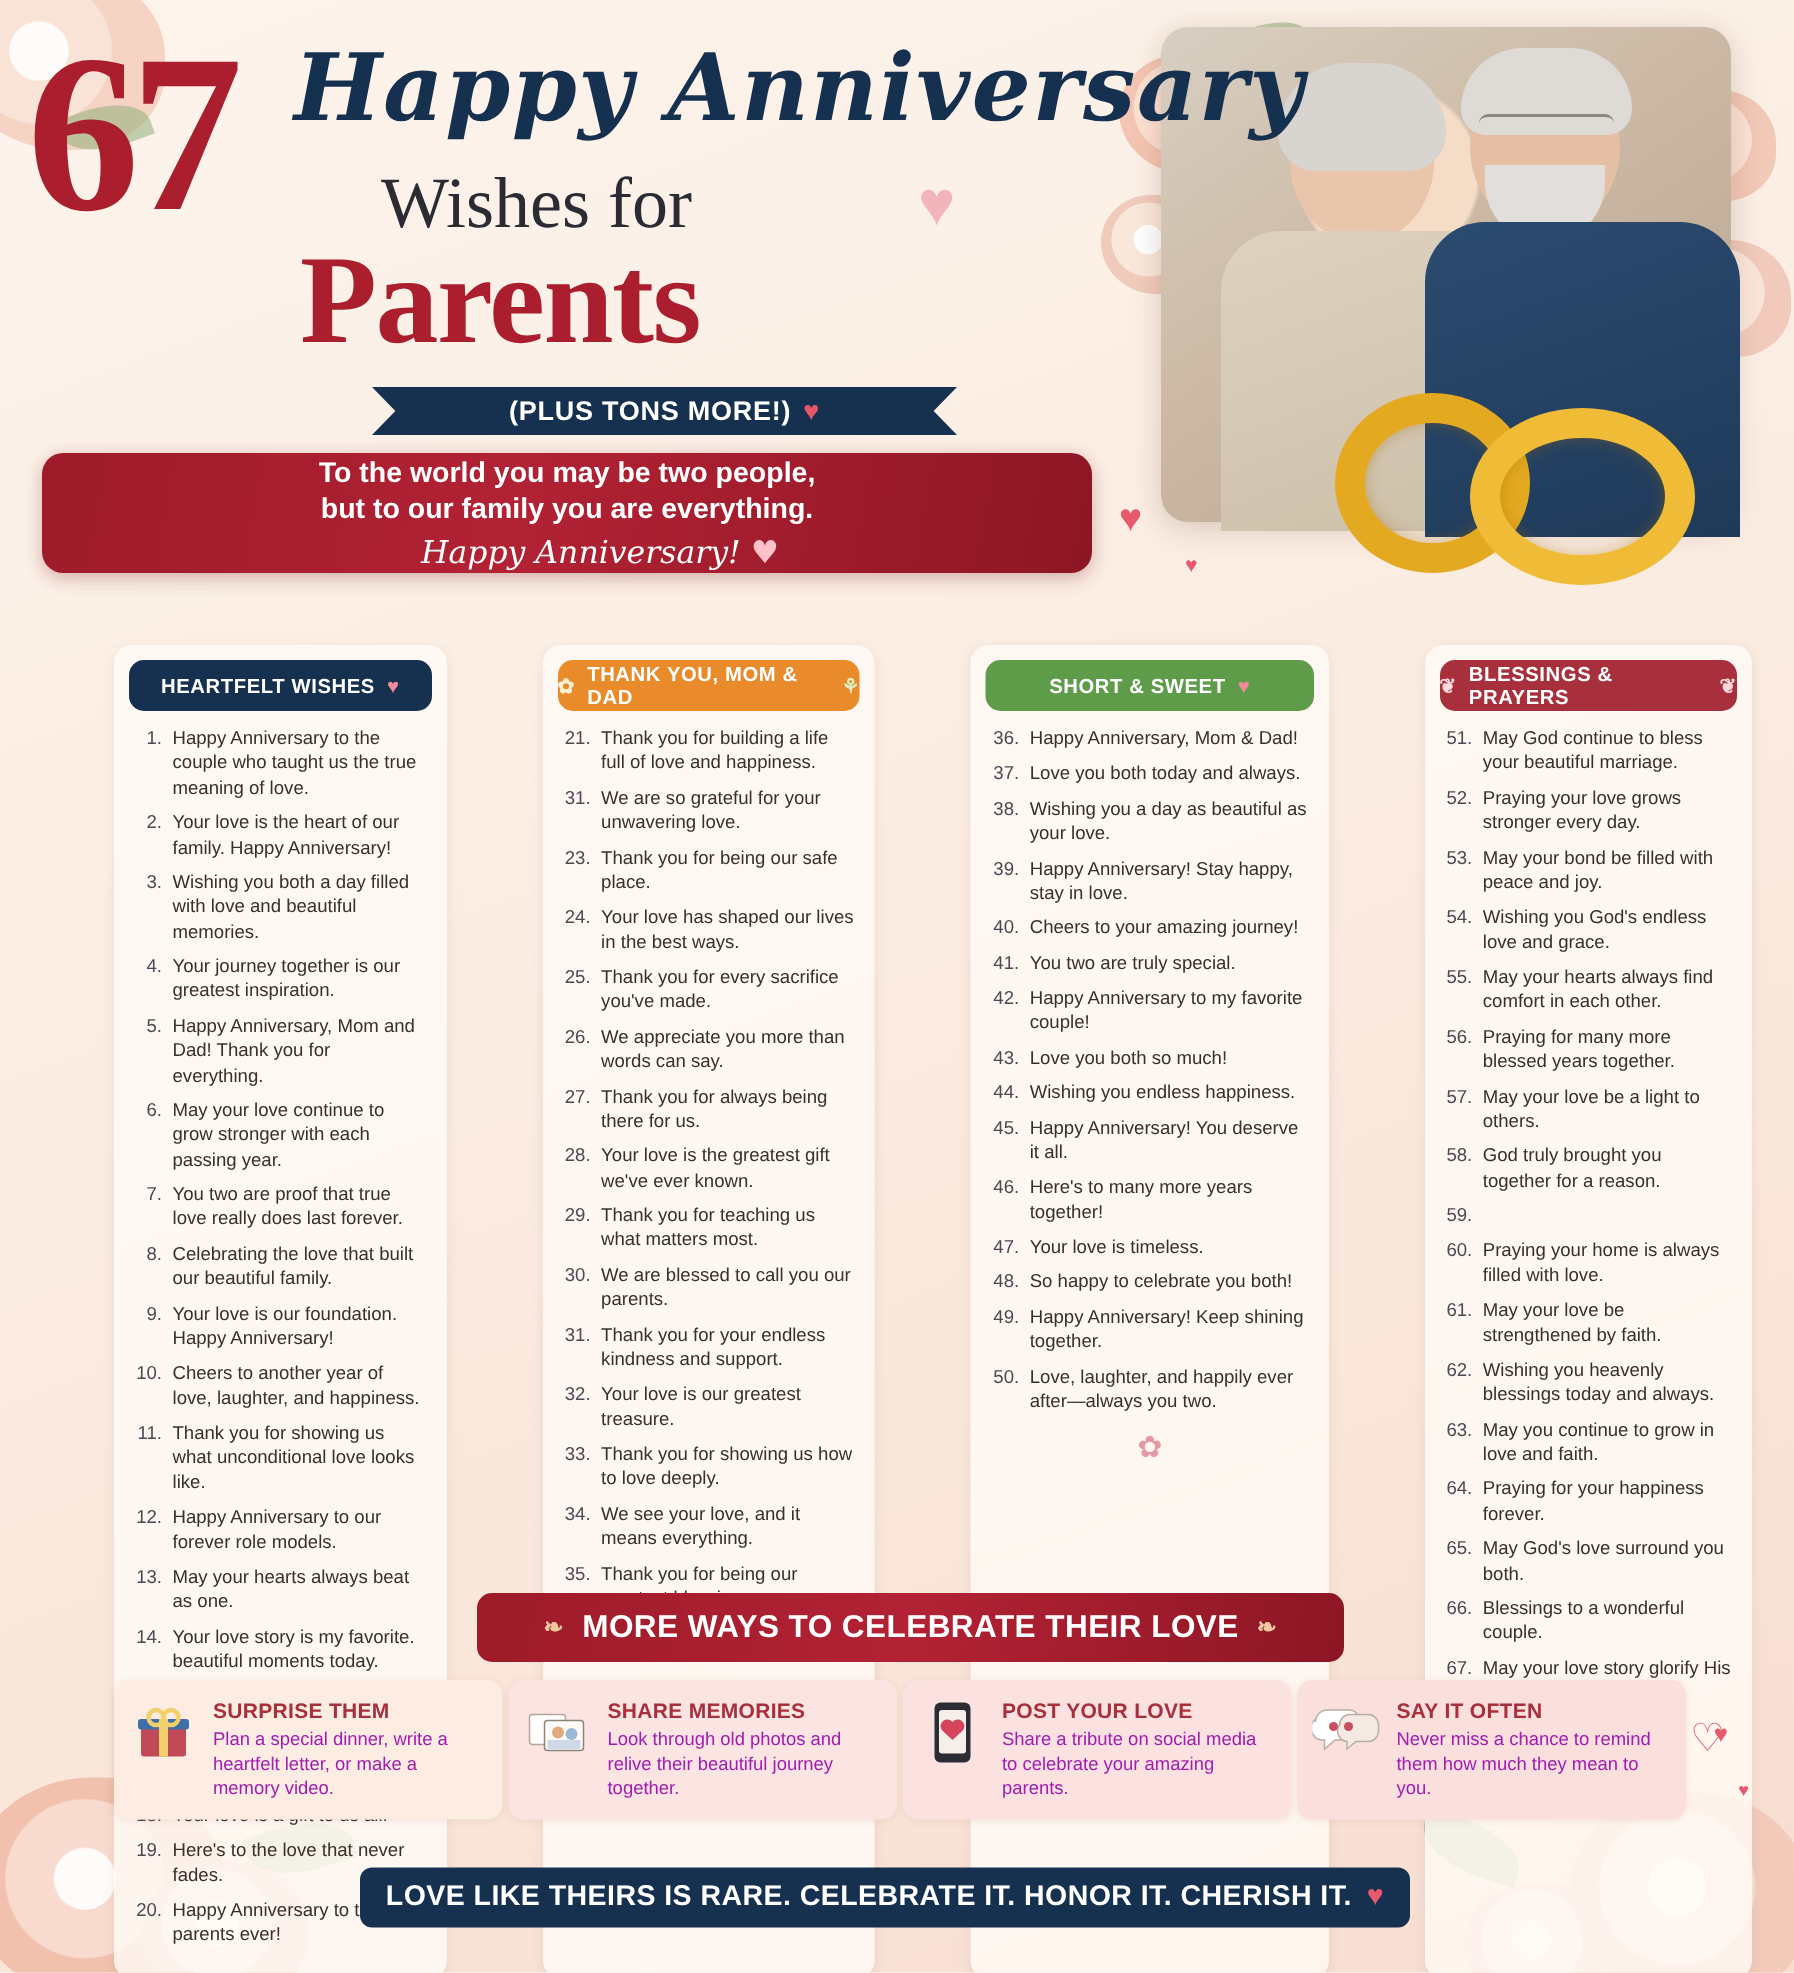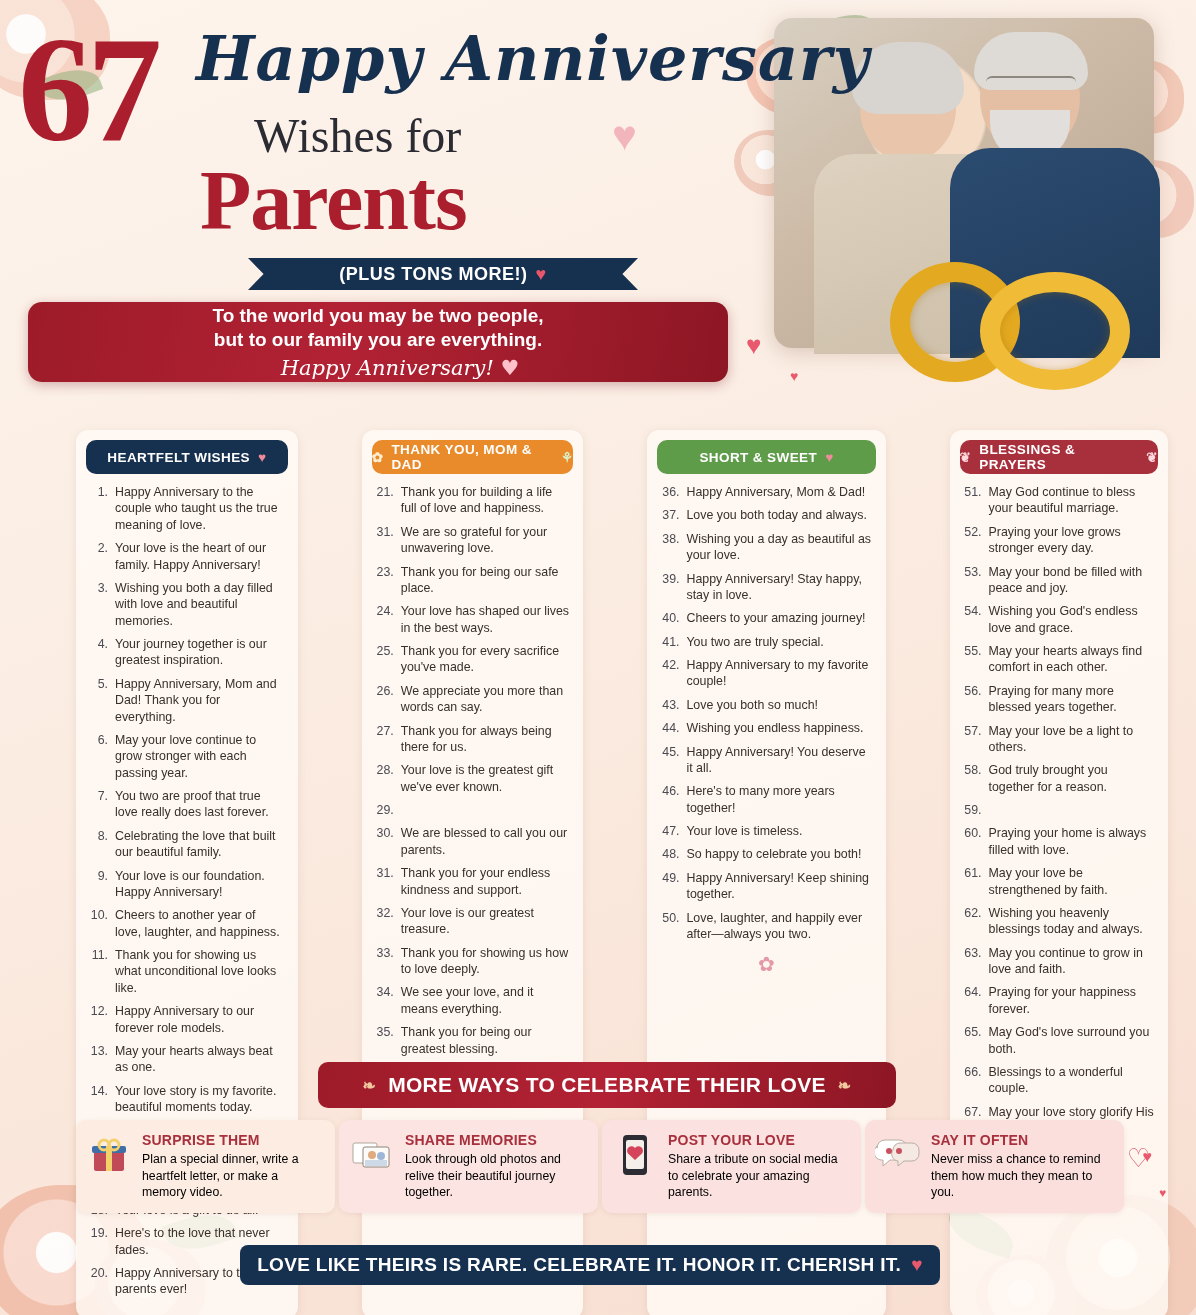--- a/index.html
+++ b/index.html
@@ -103,21 +103,21 @@
   
   .tips { position:absolute; left:76px; top:1120px; width:1048px; display:flex; gap:4px;}
   .tip { flex:1; background:#fae3e1; border-radius:10px; padding:12px 12px 12px 10px; display:flex; gap:10px;
          box-shadow:0 1px 5px rgba(150,110,90,.12); }
   .tip:nth-child(1){background:#fdece2;}
   .tip:nth-child(2){background:#fbe4e2;}
   .tip:nth-child(3){background:#fbe2e0;}
   .tip:nth-child(4){background:#fadfdd;}
   .tip-ico { width:46px; height:46px; flex:0 0 46px; display:flex; align-items:center; justify-content:center; }
   .tip-title{ color:#a8303c; font-weight:bold; font-size:14px; margin-bottom:3px; letter-spacing:.2px;}
-  .tip-body{ font-size:12.3px; line-height:1.35; color:#000000;}
+  .tip-body{ font-size:12.3px; line-height:1.35; color:#a21caf;}
 
   
   .footer {
     position:absolute; left:240px; top:1245px; width:700px; height:40px;
     background:#16304f; color:#fff; border-radius:8px;
     display:flex; align-items:center; justify-content:center; gap:10px;
     font-weight:bold; font-size:19px; letter-spacing:.3px;
   }
   .footer .hrt{color:#e8596d;}
 </style>
@@ -308,20 +308,21 @@
       <li>
           <span class="num">27.</span>
           <span class="txt">Thank you for always being there for us.</span>
         </li>
       <li>
           <span class="num">28.</span>
           <span class="txt">Your love is the greatest gift we've ever known.</span>
         </li>
       <li>
           <span class="num">29.</span>
+          <span class="txt">Thank you for teaching us what matters most.</span>
         </li>
       <li>
           <span class="num">30.</span>
           <span class="txt">We are blessed to call you our parents.</span>
         </li>
       <li>
           <span class="num">31.</span>
           <span class="txt">Thank you for your endless kindness and support.</span>
         </li>
       <li>

